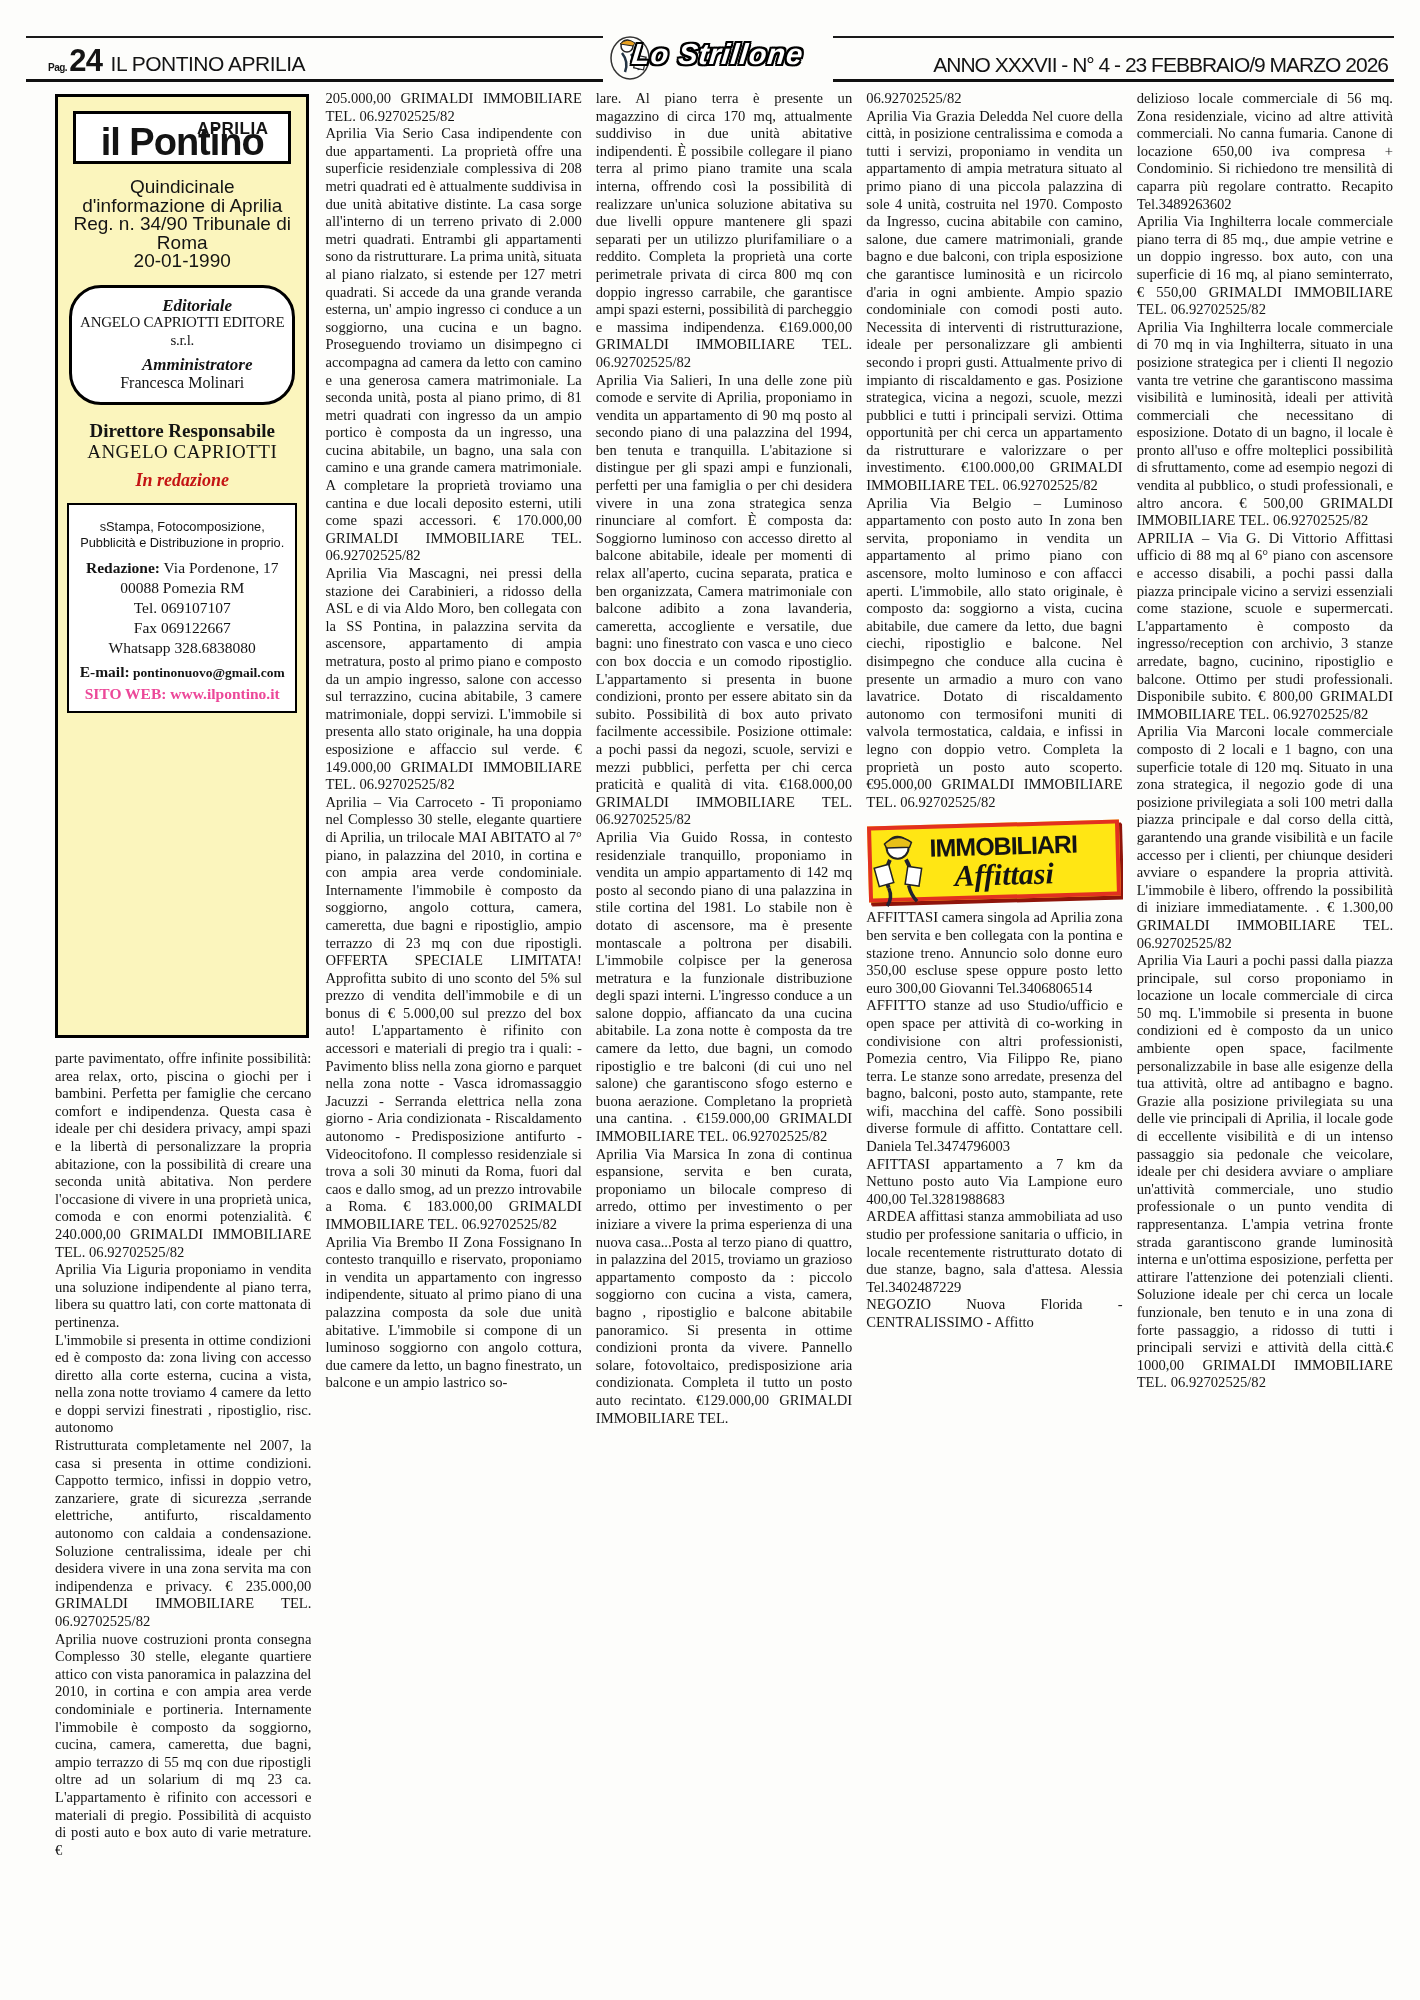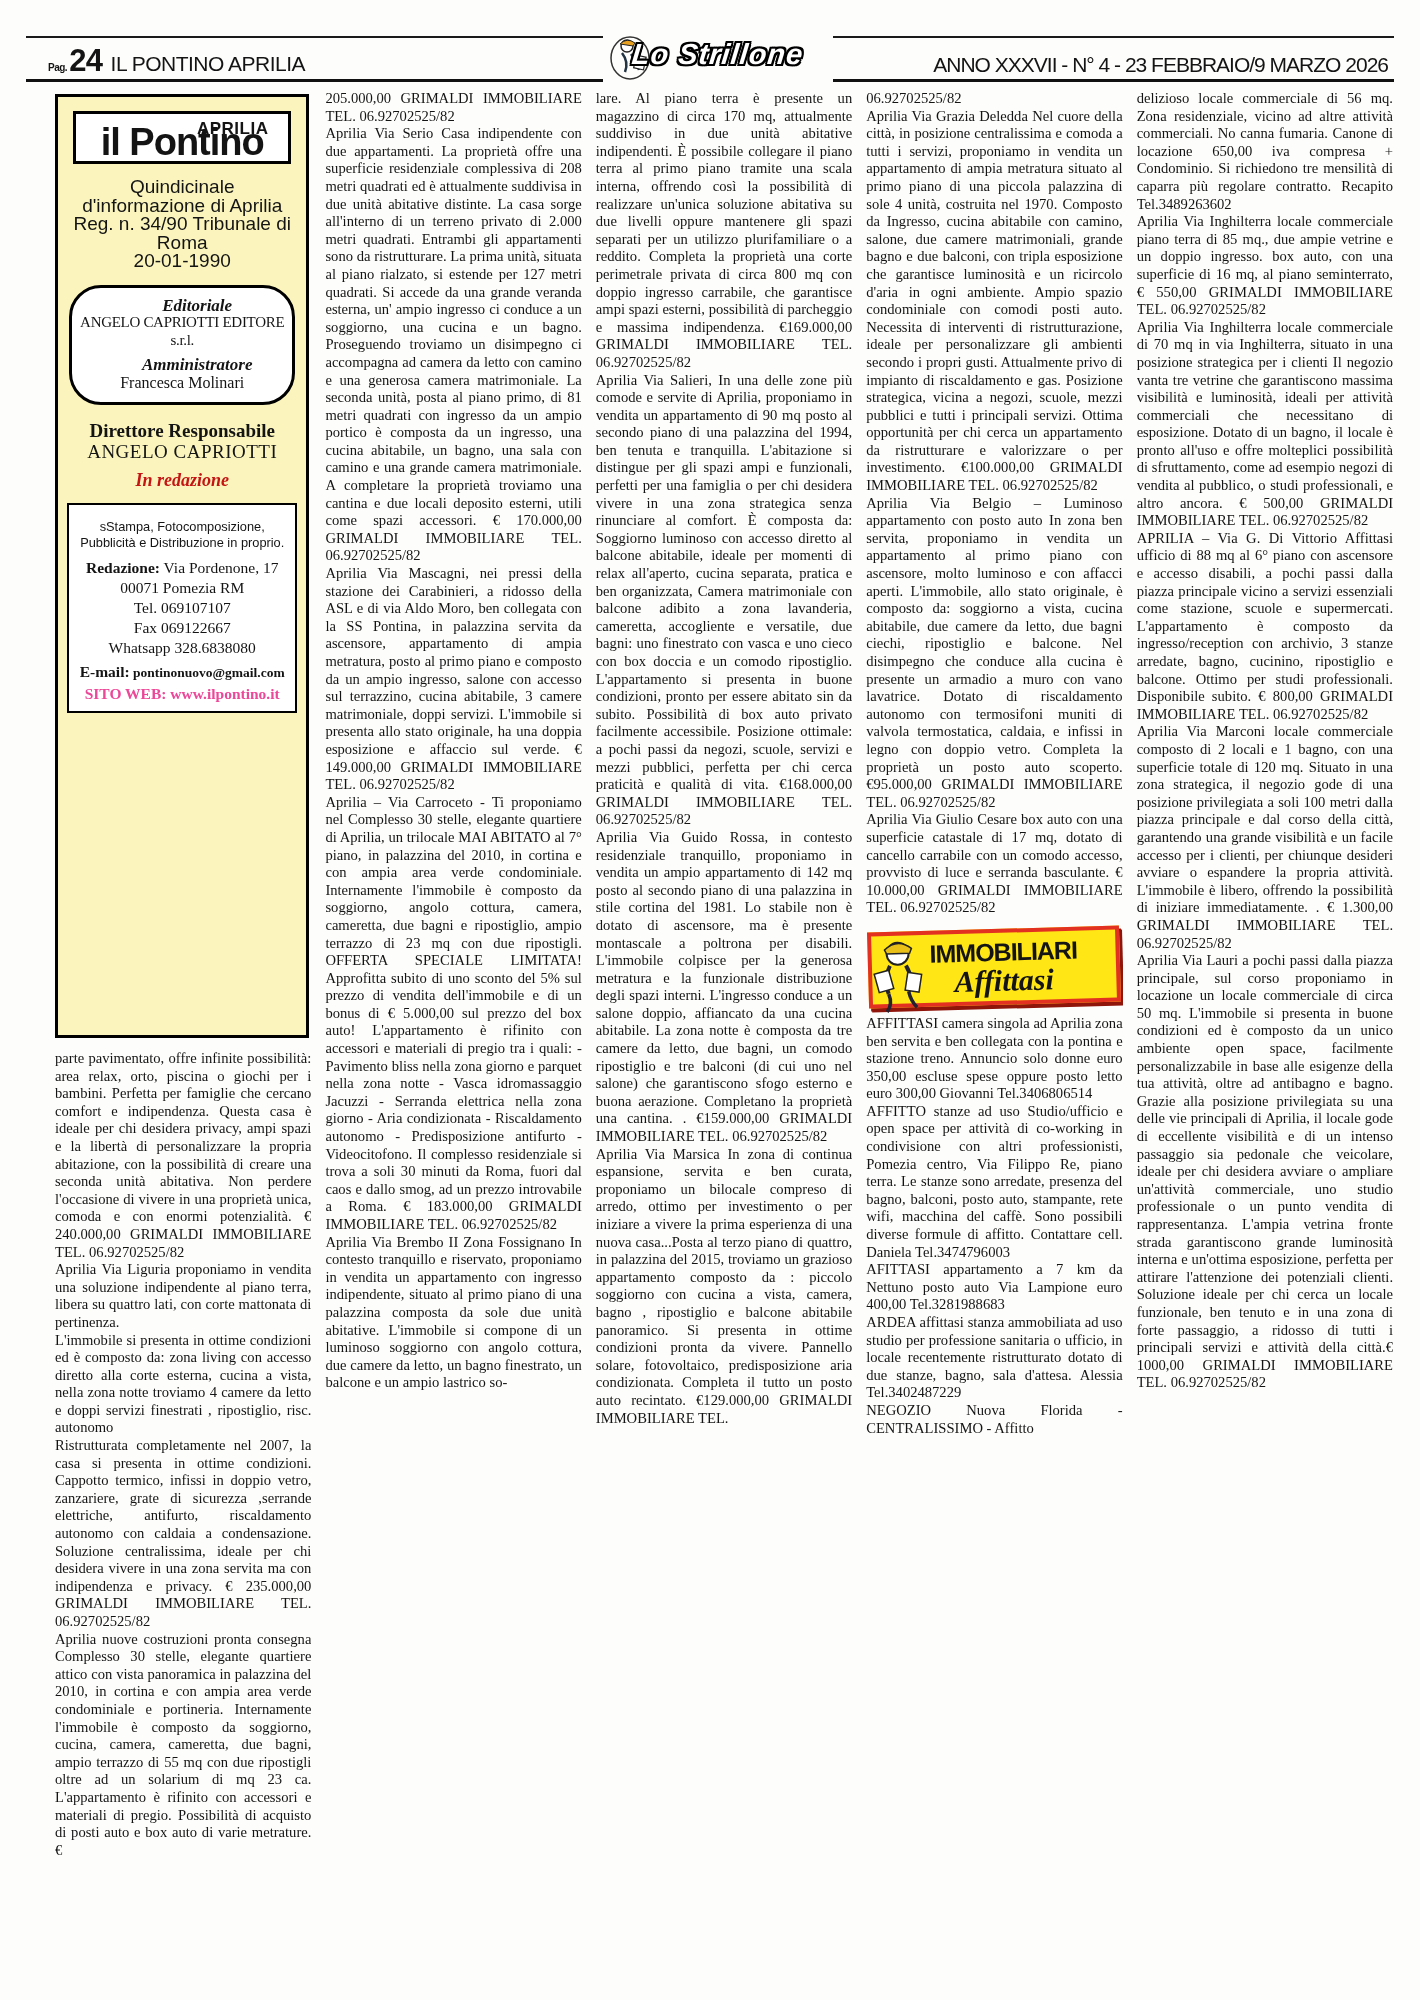--- a/index.html
+++ b/index.html
@@ -98,21 +98,21 @@
           <div class="ed-name2">Francesca Molinari</div>
         </div>
         <div class="mh-director">
           <div class="dir-label">Direttore Responsabile</div>
           <div class="dir-name">ANGELO CAPRIOTTI</div>
         </div>
         <div class="mh-redazione">In redazione</div>
         <div class="mh-infobox">
           <div class="info-print">sStampa, Fotocomposizione, Pubblicità e Distribuzione in proprio.</div>
           <div class="info-line"><span class="info-bold">Redazione:</span> <span>Via Pordenone, 17</span></div>
-          <div class="info-line">00071 Pomezia RM</div>
+          <div class="info-line">00088 Pomezia RM</div>
           <div class="info-line">Tel. 069107107</div>
           <div class="info-line">Fax 069122667</div>
           <div class="info-line">Whatsapp 328.6838080</div>
           <div class="info-email"><span class="info-lab">E-mail:</span> <span>pontinonuovo@gmail.com</span></div>
           <div class="info-web"><span>SITO WEB:</span> <span>www.ilpontino.it</span></div>
         </div>
       </aside>
       <div class="coltext">
           <p class="ad">parte pavimentato, offre infinite possibilità: area relax, orto, piscina o giochi per i bambini. Perfetta per famiglie che cercano comfort e indipendenza. Questa casa è ideale per chi desidera privacy, ampi spazi e la libertà di personalizzare la propria abitazione, con la possibilità di creare una seconda unità abitativa. Non perdere l'occasione di vivere in una proprietà unica, comoda e con enormi potenzialità. € 240.000,00 GRIMALDI IMMOBILIARE TEL. 06.92702525/82</p>
           <p class="ad">Aprilia Via Liguria proponiamo in vendita una soluzione indipendente al piano terra, libera su quattro lati, con corte mattonata di pertinenza.</p>
@@ -139,21 +139,20 @@
           <p class="ad">Aprilia Via Guido Rossa, in contesto residenziale tranquillo, proponiamo in vendita un ampio appartamento di 142 mq posto al secondo piano di una palazzina in stile cortina del 1981. Lo stabile non è dotato di ascensore, ma è presente montascale a poltrona per disabili. L'immobile colpisce per la generosa metratura e la funzionale distribuzione degli spazi interni. L'ingresso conduce a un salone doppio, affiancato da una cucina abitabile. La zona notte è composta da tre camere da letto, due bagni, un comodo ripostiglio e tre balconi (di cui uno nel salone) che garantiscono sfogo esterno e buona aerazione. Completano la proprietà una cantina. . €159.000,00 GRIMALDI IMMOBILIARE TEL. 06.92702525/82</p>
           <p class="ad">Aprilia Via Marsica In zona di continua espansione, servita e ben curata, proponiamo un bilocale compreso di arredo, ottimo per investimento o per iniziare a vivere la prima esperienza di una nuova casa...Posta al terzo piano di quattro, in palazzina del 2015, troviamo un grazioso appartamento composto da : piccolo soggiorno con cucina a vista, camera, bagno , ripostiglio e balcone abitabile panoramico. Si presenta in ottime condizioni pronta da vivere. Pannello solare, fotovoltaico, predisposizione aria condizionata. Completa il tutto un posto auto recintato. €129.000,00 GRIMALDI IMMOBILIARE TEL.</p>
         </div>
     </div>
 
     <div class="col">
       <div class="coltext">
           <p class="ad">06.92702525/82</p>
           <p class="ad">Aprilia Via Grazia Deledda Nel cuore della città, in posizione centralissima e comoda a tutti i servizi, proponiamo in vendita un appartamento di ampia metratura situato al primo piano di una piccola palazzina di sole 4 unità, costruita nel 1970. Composto da Ingresso, cucina abitabile con camino, salone, due camere matrimoniali, grande bagno e due balconi, con tripla esposizione che garantisce luminosità e un ricircolo d'aria in ogni ambiente. Ampio spazio condominiale con comodi posti auto. Necessita di interventi di ristrutturazione, ideale per personalizzare gli ambienti secondo i propri gusti. Attualmente privo di impianto di riscaldamento e gas. Posizione strategica, vicina a negozi, scuole, mezzi pubblici e tutti i principali servizi. Ottima opportunità per chi cerca un appartamento da ristrutturare e valorizzare o per investimento. €100.000,00 GRIMALDI IMMOBILIARE TEL. 06.92702525/82</p>
           <p class="ad">Aprilia Via Belgio – Luminoso appartamento con posto auto In zona ben servita, proponiamo in vendita un appartamento al primo piano con ascensore, molto luminoso e con affacci aperti. L'immobile, allo stato originale, è composto da: soggiorno a vista, cucina abitabile, due camere da letto, due bagni ciechi, ripostiglio e balcone. Nel disimpegno che conduce alla cucina è presente un armadio a muro con vano lavatrice. Dotato di riscaldamento autonomo con termosifoni muniti di valvola termostatica, caldaia, e infissi in legno con doppio vetro. Completa la proprietà un posto auto scoperto. €95.000,00 GRIMALDI IMMOBILIARE TEL. 06.92702525/82</p>
-          <p class="ad">Aprilia Via Giulio Cesare box auto con una superficie catastale di 17 mq, dotato di cancello carrabile con un comodo accesso, provvisto di luce e serranda basculante. € 10.000,00 GRIMALDI IMMOBILIARE TEL. 06.92702525/82</p>
         </div>
       <div class="badge">
         <svg class="badge-guy" width="60" height="88" viewBox="0 0 60 88">
           <circle cx="30" cy="26" r="11" fill="#fff" stroke="#222" stroke-width="2"></circle>
           <path d="M17 22 Q30 10 44 21 L42 26 L19 26 Z" fill="#e8c018" stroke="#222" stroke-width="1.5"></path>
           <path d="M22 38 Q14 52 20 66 M38 38 Q46 52 40 64" fill="none" stroke="#223" stroke-width="4"></path>
           <rect x="8" y="44" width="15" height="19" fill="#fff" stroke="#222" stroke-width="1.5" transform="rotate(-14 15 53)"></rect>
           <rect x="38" y="46" width="14" height="18" fill="#fff" stroke="#222" stroke-width="1.5" transform="rotate(10 45 55)"></rect>
           <path d="M20 66 Q24 76 18 84 M40 64 Q42 74 48 80" fill="none" stroke="#223" stroke-width="3.5"></path>
         </svg>

